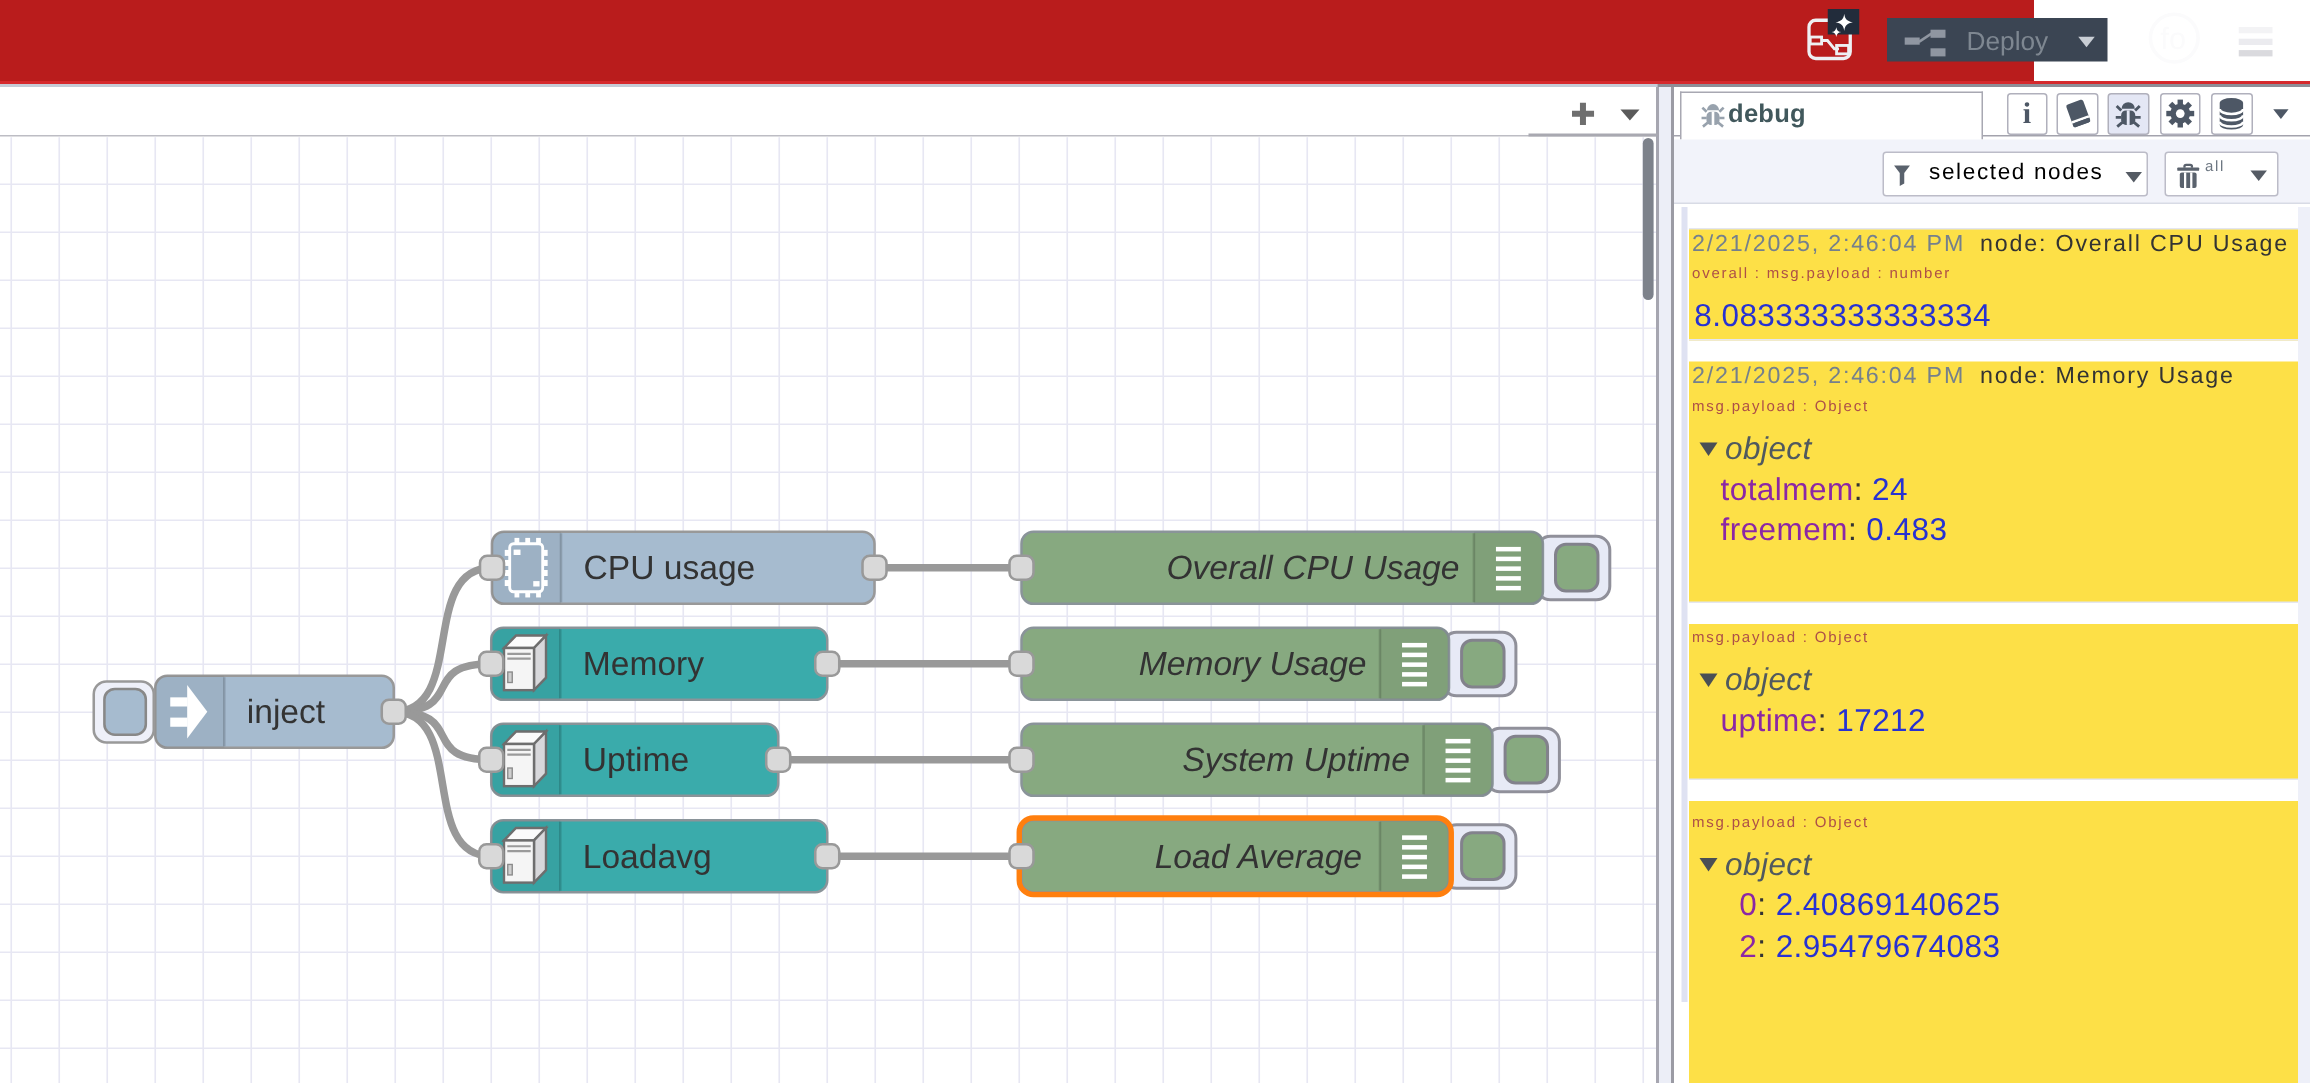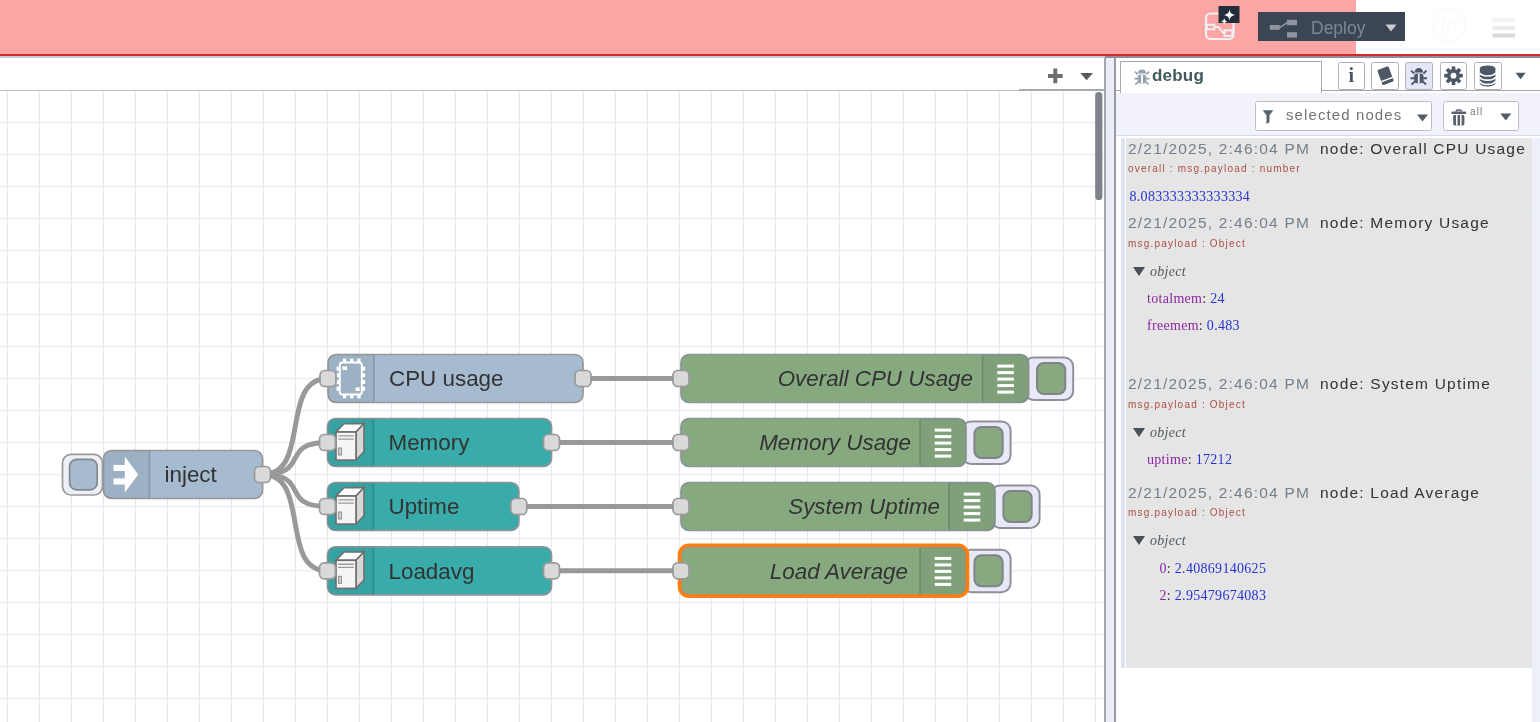--- a/index.html
+++ b/index.html
@@ -1,19 +1,19 @@
 <!DOCTYPE html>
 <html><head>
 <meta charset="utf-8">
 <style>
   * { margin:0; padding:0; box-sizing:border-box; -webkit-font-smoothing:antialiased; }
   html,body { width:1540px; height:722px; overflow:hidden; background:#fff;
     font-family:"Liberation Sans", sans-serif; }
   .abs { position:absolute; }
-  #header { left:0; top:0; width:1356px; height:54px; background:#fca5a5; }
+  #header { left:0; top:0; width:1356px; height:54px; background:#b91c1c; }
   #redline { left:0; top:54px; width:1540px; height:2.2px; background:#d5292d; }
   #canvas { left:0; top:56px; width:1106px; height:666px; background:#fff; }
   #tabbar { left:0; top:0; width:1104.5px; height:35px; background:#fff;
     border-bottom:1.6px solid #bdbdc4; }
   #canvasborder { left:1104.2px; top:56px; width:1.8px; height:666px; background:#a6a6b0; }
   #splitter { left:1106px; top:56px; width:7.7px; height:666px; background:#eceef7; }
   #splitborder { left:1113.7px; top:56px; width:2.3px; height:666px; background:#9b9ba4; }
   #sidebar { left:1116px; top:56px; width:424px; height:676px; background:#fff; }
   #sidetopborder { left:1105px; top:56px; width:435px; height:2.3px; background:#8e8e97; }
   
@@ -22,27 +22,27 @@
     border:1.6px solid #a8a8b2; border-bottom:none; }
   #tablabel { left:36px; top:10px; font-size:17px; font-weight:bold; color:#41585c; letter-spacing:0.2px; }
   .sq { top:6px; width:27.5px; height:27.5px; background:#fff; border:1.6px solid #b0b0bc; border-radius:2.5px; }
   #sqbug { background:#e4e7f5; }
   #toolbar { left:0; top:36.9px; width:424px; height:43.6px; background:#f2f3fa; border-bottom:1px solid #d8dbe5; }
   .fbtn { top:45px; height:29.8px; background:#fff; border:1.6px solid #bcbcc8; border-radius:2.5px;
     font-size:15px; letter-spacing:1.1px; color:#6b7580; }
   #accent { left:5.2px; top:81.5px; width:4.3px; height:530.1px; background:#dfe2f2; }
   #track { left:415.5px; top:81.5px; width:8.5px; height:584.5px; background:#eef0f9; }
   #msgs { left:9.5px; top:81.5px; width:406px; }
-  .msg { position:relative; background:#e5e5e5; border-bottom:1px solid #e4e6f0; box-sizing:border-box;
-    padding:0 2px 0 2.5px; overflow:hidden; }
+  .msg { position:relative; background:#fde047; border-bottom:1px solid #e4e6f0; box-sizing:border-box;
+    padding:0 2px 0 2.5px; overflow:hidden;margin-top:14px; }
   .msg1 { border-top:1px solid #e4e6f0; }
   .meta { height:20.5px; line-height:20.5px; font-size:15.5px; letter-spacing:1.2px; color:#75808c; white-space:nowrap; }
   .nname { color:#333; margin-left:10px; }
   .mpath { height:19.5px; line-height:19.5px; font-size:10px; letter-spacing:1.2px; color:#ad4f48; }
-  .mcontent { padding-top:4.5px; font-family:Liberation Serif, serif; font-size:14px;
+  .mcontent { padding-top:4.5px; font-family:Liberation Sans, sans-serif; font-size:21px;
     letter-spacing:0.3px; color:#333; }
   .mrow { position:relative; height:27.4px; line-height:27.4px; padding-left:19px; white-space:nowrap; }
   .mrow.v { padding-left:1.5px; }
   .mrow.arr { padding-left:31.5px; }
   .tri { position:absolute; left:4.5px; top:9px; width:0; height:0;
     border-left:6px solid transparent; border-right:6px solid transparent; border-top:9px solid #4a4f55; }
   .k { color:#8b27a5; } .n { color:#2732d2; }
   .o { font-style:italic; color:#50595f; } .ar { font-style:italic; color:#5c6066; }
 </style>
 </head>
@@ -284,21 +284,21 @@
   <div class="abs" id="tabbox"></div>
   <div class="abs" id="tablabel">debug</div>
   <div class="abs sq" style="left:221.5px"></div>
   <div class="abs sq" style="left:255px"></div>
   <div class="abs sq" id="sqbug" style="left:289px"></div>
   <div class="abs sq" style="left:323.8px"></div>
   <div class="abs sq" style="left:358px"></div>
   <div class="abs" id="toolbar"></div>
   <div class="abs fbtn" style="left:139px; width:177px;"></div>
   <div class="abs fbtn" style="left:326.5px; width:76px;"></div>
-  <div class="abs" style="left:170px; top:50px; font-size:15px; letter-spacing:1.1px; color:#737373;">selected nodes</div>
+  <div class="abs" style="left:170px; top:50px; font-size:15px; letter-spacing:1.1px; color:#000000;">selected nodes</div>
   <div class="abs" style="left:354px; top:50px; font-size:10px; letter-spacing:1.1px; color:#6b7580;">all</div>
   <div class="abs" id="accent"></div>
   <div class="abs" id="track"></div>
   <div class="abs" id="msgs">
     <div class="msg msg1" style="height:75.5px">
       <div class="meta">2/21/2025, 2:46:04 PM<span class="nname">node: Overall CPU Usage</span></div>
       <div class="mpath">overall : msg.payload : number</div>
       <div class="mcontent">
           <div class="mrow v"><span class="n">8.083333333333334</span></div>
         </div>
@@ -306,29 +306,27 @@
     <div class="msg" style="height:161px">
       <div class="meta">2/21/2025, 2:46:04 PM<span class="nname">node: Memory Usage</span></div>
       <div class="mpath">msg.payload : Object</div>
       <div class="mcontent">
         <div class="mrow"><span class="tri"></span><span class="o" style="margin-left:3px">object</span></div>
         <div class="mrow"><span class="k">totalmem</span>: <span class="n">24</span></div>
         <div class="mrow"><span class="k">freemem</span>: <span class="n">0.483</span></div>
       </div>
     </div>
     <div class="msg" style="height:104.3px">
-      <div class="meta">2/21/2025, 2:46:04 PM<span class="nname">node: System Uptime</span></div>
       <div class="mpath">msg.payload : Object</div>
       <div class="mcontent">
         <div class="mrow"><span class="tri"></span><span class="o" style="margin-left:3px">object</span></div>
         <div class="mrow"><span class="k">uptime</span>: <span class="n">17212</span></div>
       </div>
     </div>
     <div class="msg" style="height:189.3px; padding-top:4.5px">
-      <div class="meta">2/21/2025, 2:46:04 PM<span class="nname">node: Load Average</span></div>
       <div class="mpath">msg.payload : Object</div>
       <div class="mcontent">
         <div class="mrow"><span class="tri"></span><span class="o" style="margin-left:3px">object</span></div>
         <div class="mrow arr"><span class="k">0</span>: <span class="n">2.40869140625</span></div>
         <div class="mrow arr"><span class="k">2</span>: <span class="n">2.95479674083</span></div>
       </div>
     </div>
   </div>
   <svg class="abs" style="left:0;top:0" width="424" height="666" viewBox="1116 56 424 666" xmlns="http://www.w3.org/2000/svg">
 

